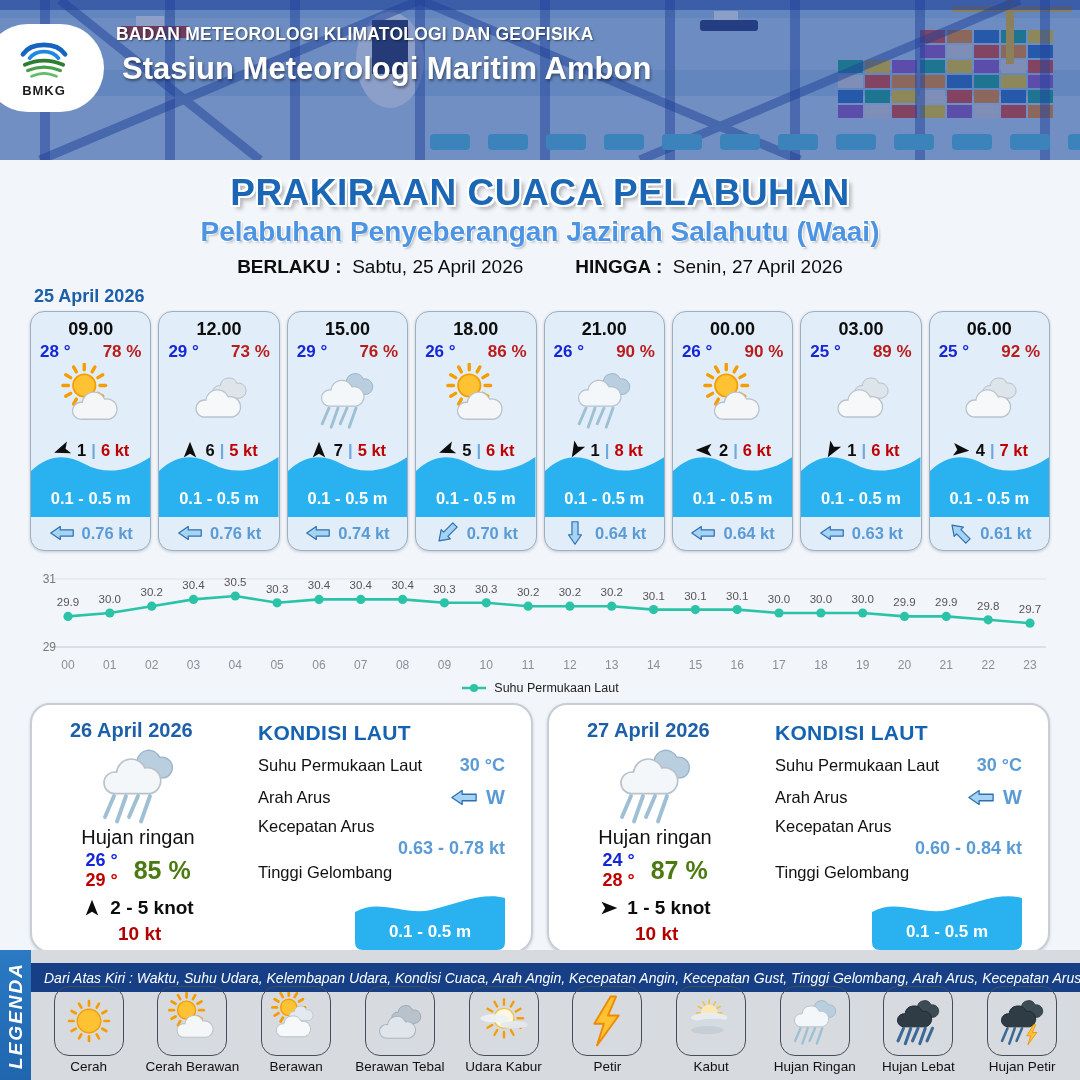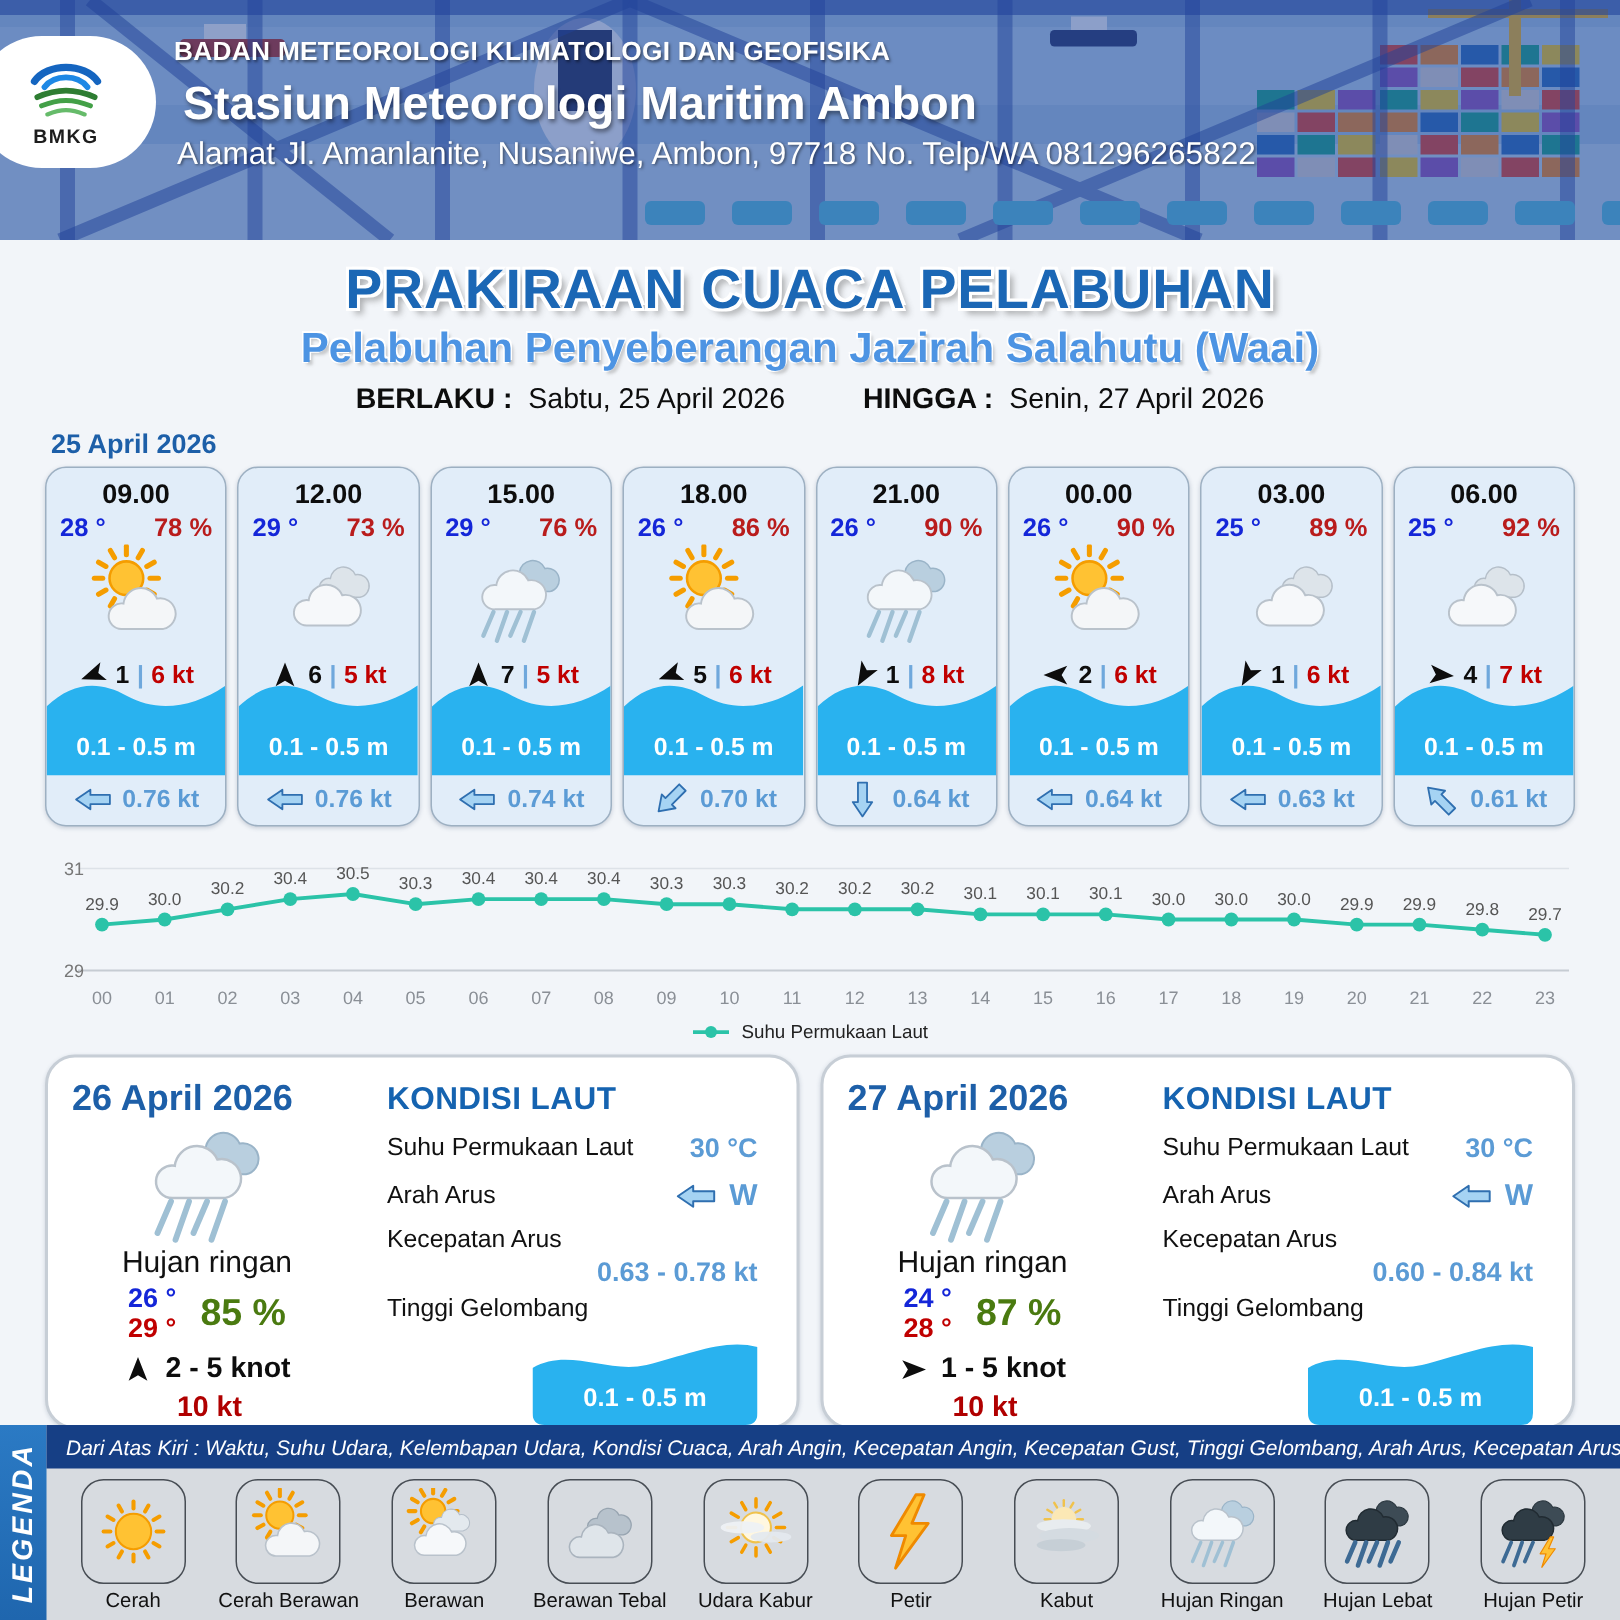--- a/index.html
+++ b/index.html
@@ -59,21 +59,21 @@
   .chart-wrap svg { display:block; width:1020px; height:118px; }
   .chart-legend { display:flex; align-items:center; justify-content:center; gap:7px; height:18px; margin-top:2px; }
   .chart-legend svg { width:26px; height:10px; }
   .chart-legend-label { font-size:12.5px; color:#222; }
 
   
   .day-row { display:flex; gap:14px; margin:6px 30px 0 30px; height:250px; }
   .dcard { position:relative; flex:1; background:#fff; border:2px solid #c7ced6; border-radius:20px;
     box-shadow:0 1px 3px rgba(60,80,110,.2); display:flex; }
   .d-left { width:212px; position:relative; padding-top:14px; }
-  .d-date { font-size:24px; font-weight:bold; color:#1d5fa8; margin-left:16px; }
+  .d-date { font-size:20px; font-weight:bold; color:#1d5fa8; margin-left:38px; }
   .d-icon { height:92px; display:flex; align-items:center; justify-content:center; margin-top:-4px; }
   .d-icon svg { width:96px; height:96px; }
   .d-cond { text-align:center; font-size:20px; color:#111; margin-top:-4px; }
   .d-temps { display:flex; align-items:center; justify-content:center; gap:16px; margin-top:2px; }
   .d-tcol { display:flex; flex-direction:column; line-height:1.1; }
   .d-tmin { font-size:18px; font-weight:bold; color:#1426d8; }
   .d-tmax { font-size:18px; font-weight:bold; color:#c00000; }
   .d-hum { font-size:25px; font-weight:bold; color:#4a7a10; }
   .d-wind { display:flex; align-items:center; justify-content:center; gap:8px; margin-top:6px; }
   .d-dart { display:inline-flex; width:20px; height:20px; }
@@ -93,21 +93,21 @@
   .d-wavebox { position:relative; width:150px; height:64px; margin:4px 0 0 auto; }
   .d-wavebox svg { position:absolute; inset:0; width:100%; height:100%; }
   .d-waveval { position:absolute; left:0; right:0; bottom:8px; text-align:center; font-size:17px; font-weight:bold; color:#fff; }
 
   
   .legend-sec { position:absolute; left:0; right:0; bottom:0; height:130px; background:#d7dbe0; }
   .legend-strip { position:absolute; left:0; top:0; bottom:0; width:31px; background:linear-gradient(180deg,#2b7ac4,#1f66ae);
     display:flex; align-items:center; justify-content:center; }
   .legend-strip-text { writing-mode:vertical-rl; transform:rotate(180deg); color:#fff; font-size:19px; font-weight:bold;
     font-style:italic; letter-spacing:2px; }
-  .legend-capbar { position:absolute; left:31px; right:0; top:0; height:29px; background:#163f85; display:flex; align-items:center; }
+  .legend-capbar { position:absolute; left:31px; right:0; top:13px; height:29px; background:#163f85; display:flex; align-items:center; }
   .legend-caption { color:#fff; font-style:italic; font-size:14px; padding-left:13px; white-space:nowrap; }
   .legend-items { position:absolute; left:31px; right:0; top:29px; bottom:0; display:flex; justify-content:space-evenly;
     align-items:flex-start; padding-top:7px; }
   .l-item { width:92px; display:flex; flex-direction:column; align-items:center; }
   .l-box { width:70px; height:70px; border:1.6px solid #474d54; border-radius:15px; display:flex; align-items:center; justify-content:center; }
   .l-box svg { width:58px; height:58px; }
   .l-label { margin-top:3px; font-size:13.5px; color:#111; white-space:nowrap; }
 </style>
 </head>
 <body>
@@ -209,21 +209,20 @@
           <path d="M10,28 C24,22 36,22 50,28" stroke="#2e7d32" stroke-width="4" fill="none" stroke-linecap="round"></path>
           <path d="M13,34 C25,29 35,29 47,34" stroke="#43a047" stroke-width="3.5" fill="none" stroke-linecap="round"></path>
           <path d="M17,40 C27,36 33,36 43,40" stroke="#66bb6a" stroke-width="3" fill="none" stroke-linecap="round"></path>
         </svg>
       </div>
       <div class="logo-text">BMKG</div>
     </div>
     <div class="header-texts">
       <div class="h-agency">BADAN METEOROLOGI KLIMATOLOGI DAN GEOFISIKA</div>
       <div class="h-station">Stasiun Meteorologi Maritim Ambon</div>
-      <div class="h-address">Alamat Jl. Amanlanite, Nusaniwe, Ambon, 97718   No. Telp/WA  081296265822</div>
     </div>
   </div>
 
   <div class="title-main">PRAKIRAAN CUACA PELABUHAN</div>
   <div class="title-sub">Pelabuhan Penyeberangan Jazirah Salahutu (Waai)</div>
   <div class="validity">
     <span><b>BERLAKU :</b>&nbsp;&nbsp;<span>Sabtu, 25 April 2026</span></span>
     <span><b>HINGGA :</b>&nbsp;&nbsp;<span>Senin, 27 April 2026</span></span>
   </div>
   <div class="forecast-date">25 April 2026</div>

